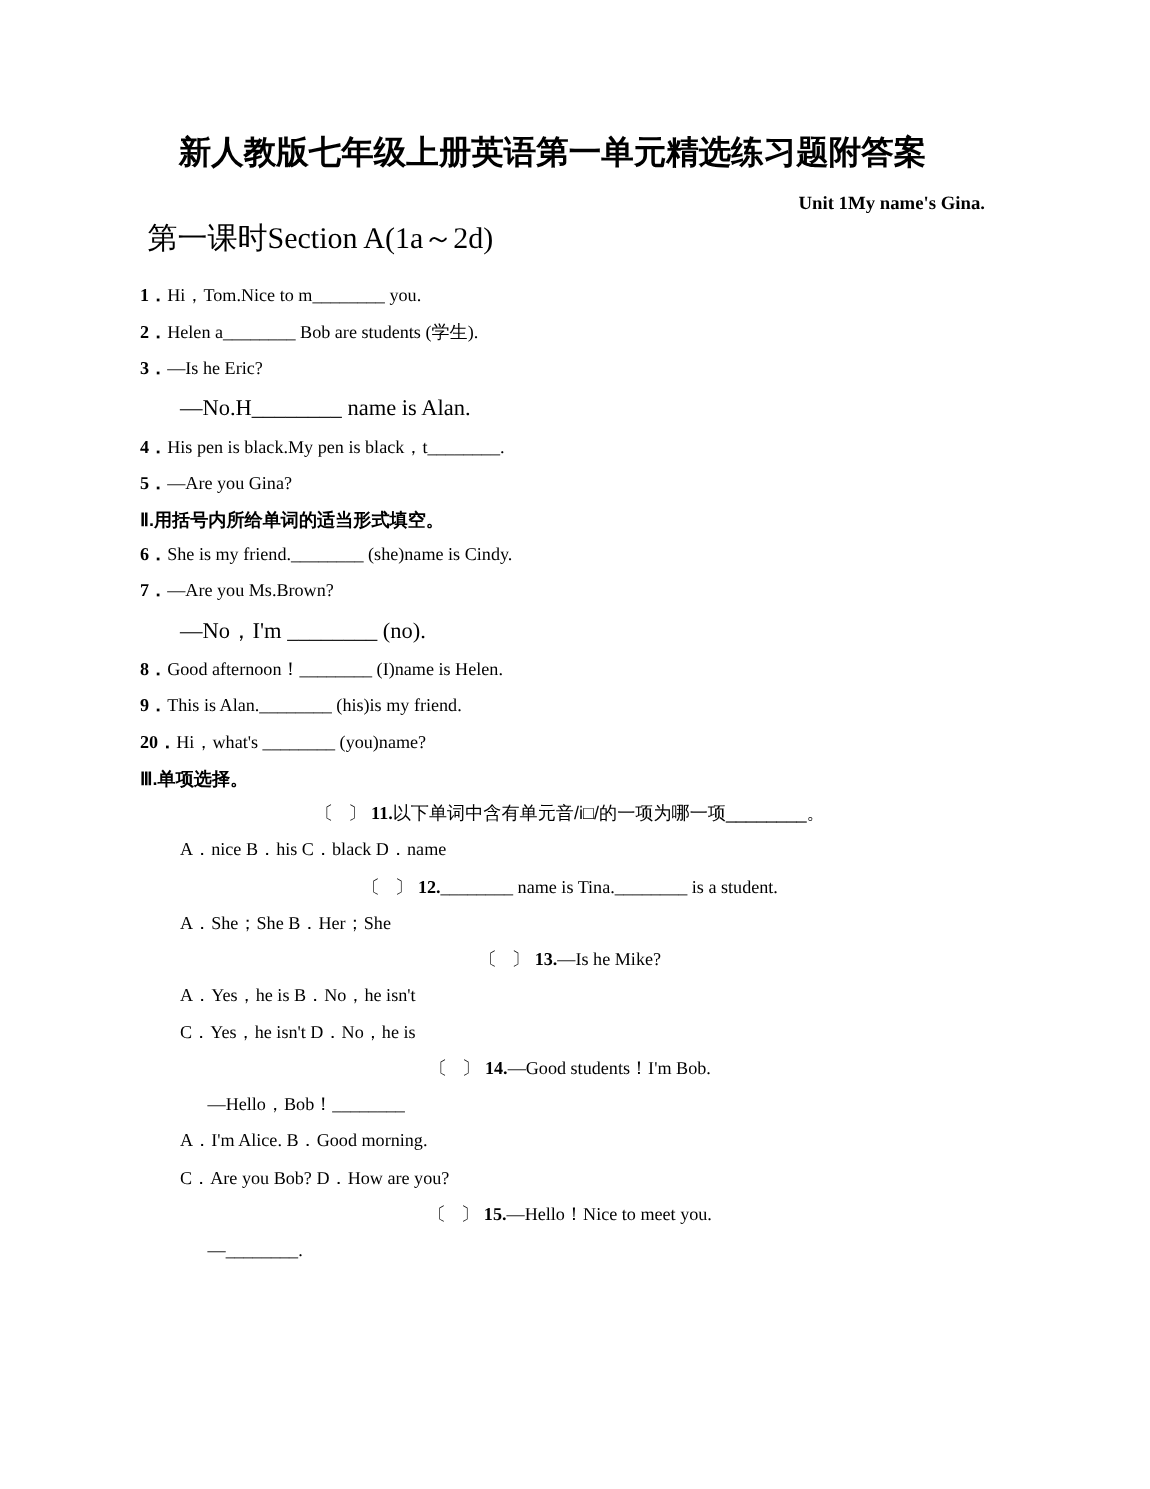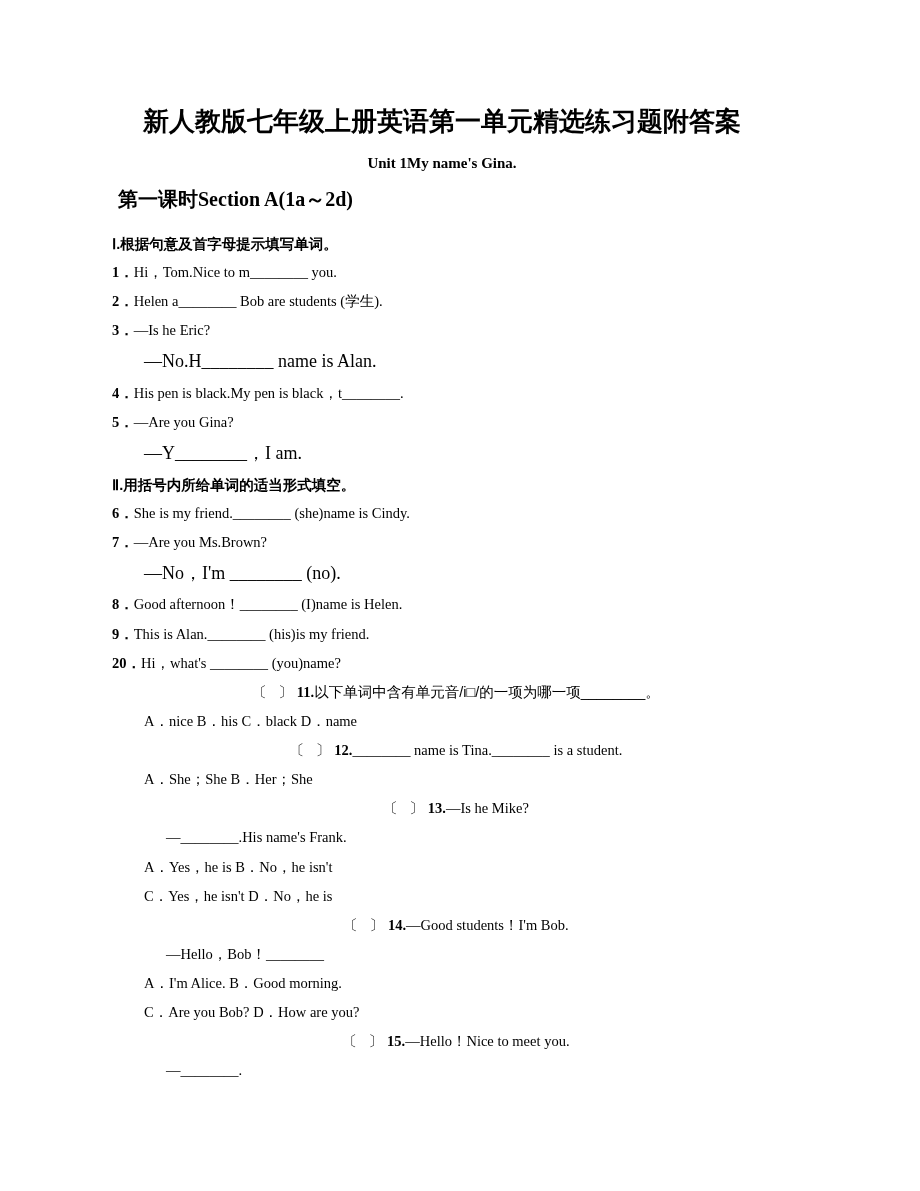--- a/index.html
+++ b/index.html
@@ -28,26 +28,26 @@
     font-size: 26px;
     text-align: center;
     letter-spacing: 0px;
     margin: 0 0 16px 0;
     white-space: nowrap;
   }
   .unit-line {
     font-family: "Liberation Serif", serif;
     font-weight: bold;
     font-size: 15px;
-    text-align: center;
-    margin: 0 0 14px 0;
+    text-align: right;
+    margin: 0 0 2px 0;
   }
   .section-head {
-    font-size: 20px;
-    font-weight: bold;
+    font-size: 24px;
+    font-weight: normal;
     margin: 0 0 22px 0;
     padding-left: 22px;
     font-family: "Liberation Serif", serif;
   }
   .section-head .cn {
     font-family: "Liberation Sans", sans-serif;
   }
 
   .part-head {
     font-size: 14.5px;
@@ -106,21 +106,20 @@
   <div class="spacer-top"></div>
 
   <h1 class="doc-title">新人教版七年级上册英语第一单元精选练习题附答案</h1>
 
   <div class="unit-line">Unit 1My name's Gina.</div>
 
   <div class="section-head">
     <span class="cn">第一课时</span><span>Section A(1a～2d)</span>
   </div>
 
-  <div class="part-head">Ⅰ.根据句意及首字母提示填写单词。</div>
 
   <div class="q">
     <span class="num">1．</span><span>Hi，Tom.Nice to m________ you.</span>
   </div>
 
   <div class="q">
     <span class="num">2．</span><span>Helen a________ Bob are students (学生).</span>
   </div>
 
   <div class="q">
@@ -128,21 +127,20 @@
   </div>
   <div class="sub">—No.H________ name is Alan.</div>
 
   <div class="q">
     <span class="num">4．</span><span>His pen is black.My pen is black，t________.</span>
   </div>
 
   <div class="q">
     <span class="num">5．</span><span>—Are you Gina?</span>
   </div>
-  <div class="sub">—Y________，I am.</div>
 
   <div class="part-head">Ⅱ.用括号内所给单词的适当形式填空。</div>
 
   <div class="q">
     <span class="num">6．</span><span>She is my friend.________ (she)name is Cindy.</span>
   </div>
 
   <div class="q">
     <span class="num">7．</span><span>—Are you Ms.Brown?</span>
   </div>
@@ -153,35 +151,35 @@
   </div>
 
   <div class="q">
     <span class="num">9．</span><span>This is Alan.________ (his)is my friend.</span>
   </div>
 
   <div class="q">
     <span class="num">20．</span><span>Hi，what's ________ (you)name?</span>
   </div>
 
+  <div class="part-head">Ⅲ.单项选择。</div>
 
   <div class="choice-q">
     <span class="brackets">〔  〕</span><span class="num">11.</span><span class="cn">以下单词中含有单元音/i□/的一项为哪一项________。</span>
   </div>
   <div class="opt">A．nice  B．his  C．black  D．name</div>
 
   <div class="choice-q">
     <span class="brackets">〔  〕</span><span class="num">12.</span><span>________ name is Tina.________ is a student.</span>
   </div>
   <div class="opt">A．She；She  B．Her；She</div>
 
   <div class="choice-q">
     <span class="brackets">〔  〕</span><span class="num">13.</span><span>—Is he Mike?</span>
   </div>
-  <div class="sub2">—________.His name's Frank.</div>
   <div class="opt">A．Yes，he is  B．No，he isn't</div>
   <div class="opt">C．Yes，he isn't  D．No，he is</div>
 
   <div class="choice-q">
     <span class="brackets">〔  〕</span><span class="num">14.</span><span>—Good students！I'm Bob.</span>
   </div>
   <div class="sub2">—Hello，Bob！________</div>
   <div class="opt">A．I'm Alice.  B．Good morning.</div>
   <div class="opt">C．Are you Bob?  D．How are you?</div>
 

